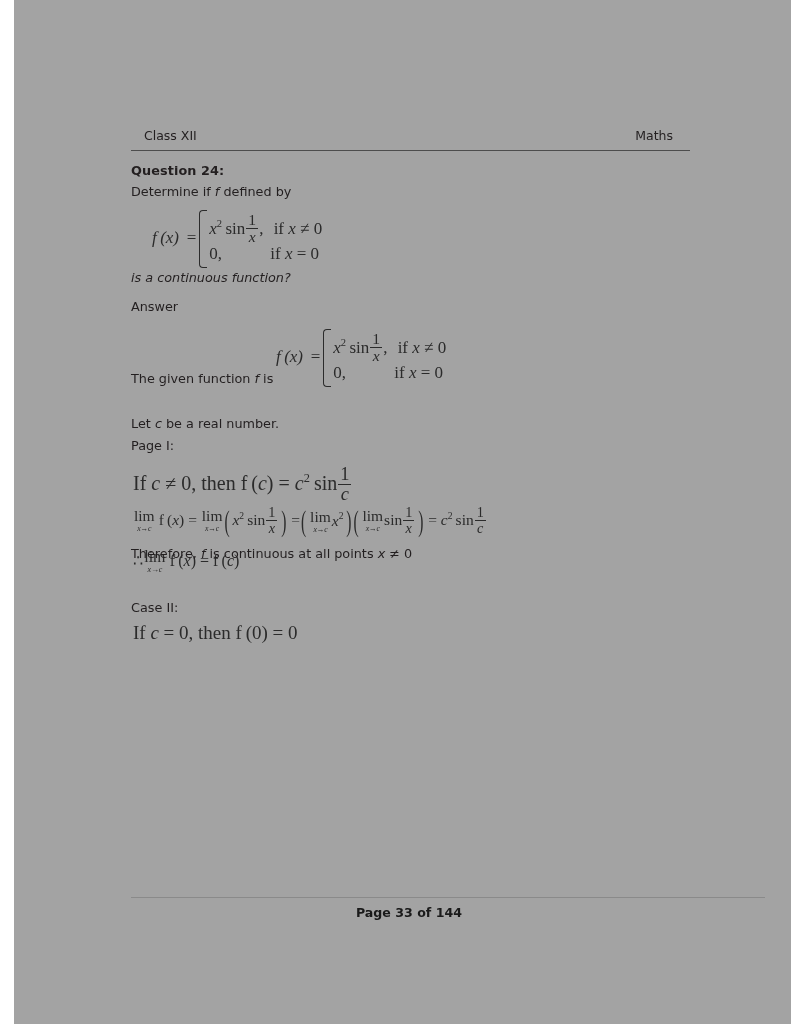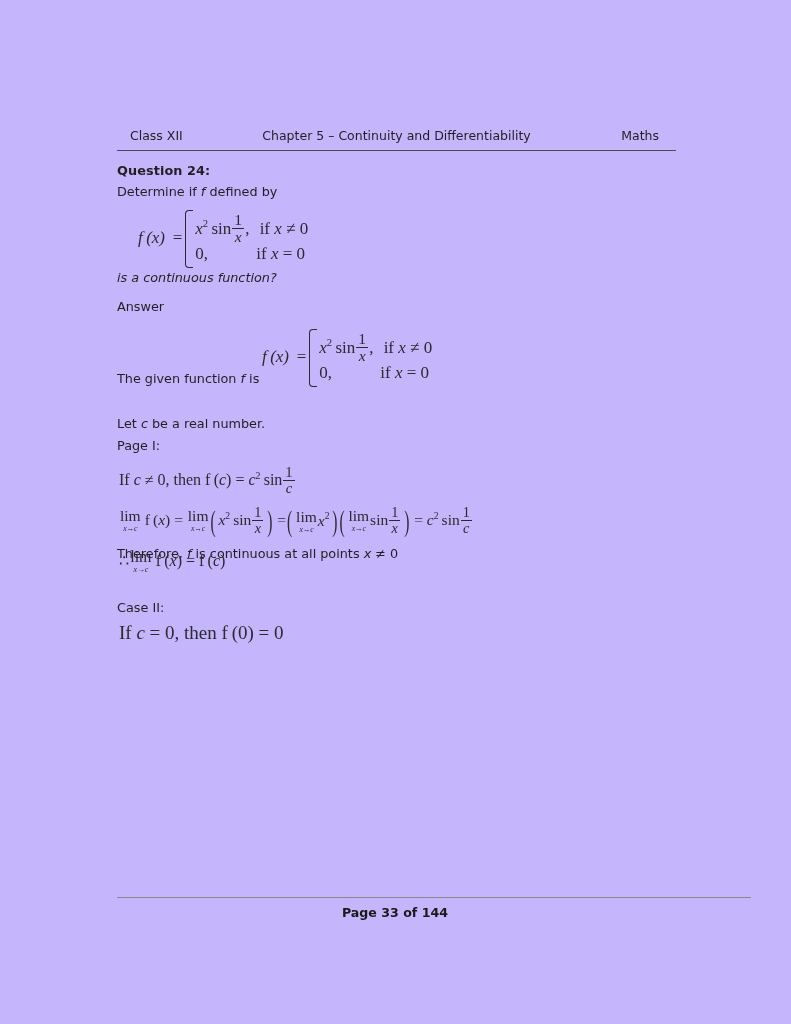--- a/index.html
+++ b/index.html
@@ -12,21 +12,22 @@
     height: 1024px;
     position: relative;
     font-family: "DejaVu Sans", "Liberation Sans", sans-serif;
     color: #231f20;
     overflow: hidden;
   }
 
   .page {
     position: absolute;
     inset: 0;
-    background: #c4b5fd;
+    background: #a3a3a3;
+    margin-left: 14px;
   }
 
   
   .doc-header {
     position: absolute;
     left: 117px;
     top: 128px;
     width: 559px;
     height: 22px;
     border-bottom: 1.6px solid #4d4d4d;
@@ -204,21 +205,20 @@
     color: #1a1a1a;
   }
 </style>
 </head>
 <body>
 
 <div class="page">
 
   <div class="doc-header">
     <span class="hdr-left">Class XII</span>
-    <span class="hdr-center">Chapter 5 – Continuity and Differentiability</span>
     <span class="hdr-right">Maths</span>
   </div>
 
   <div class="line q-label" style="top:163px;">Question 24:</div>
 
   <div class="line" style="top:184px;">
     <span>Determine if <i class="it">f</i> defined by</span>
   </div>
 
   <div class="math" style="left:138px; top:209px;">
@@ -257,21 +257,21 @@
     <span>The given function <i class="it">f</i> is</span>
   </div>
 
 
   <div class="line" style="top:416px;">
     <span>Let <i class="it">c</i> be a real number.</span>
   </div>
 
   <div class="line" style="top:438px;">Page I:</div>
 
-  <div class="math" style="left:119px; top:466px; font-size:16px;">
+  <div class="math" style="left:119px; top:466px; font-size:20px;">
     <span>If <i>c</i> ≠ 0, then f (<i>c</i>) = <i>c</i><span class="supn">2</span> sin<span class="frac"><span class="num">1</span><span class="den"><i>c</i></span></span></span>
   </div>
 
   <div class="math" style="left:119px; top:506px; font-size:15.5px;">
     <span class="limop inl"><span class="op">lim</span><span class="und">x→c</span></span><span> f (<i>x</i>)</span>
     <span>=</span>
     <span class="limop inl"><span class="op">lim</span><span class="und">x→c</span></span><span class="bigp"><i>x</i><span class="supn">2</span> sin<span class="frac"><span class="num">1</span><span class="den"><i>x</i></span></span></span>
     <span>=</span><span class="bigp"><span class="limop inl"><span class="op">lim</span><span class="und">x→c</span></span><i>x</i><span class="supn">2</span></span><span class="bigp"><span class="limop inl"><span class="op">lim</span><span class="und">x→c</span></span>sin<span class="frac"><span class="num">1</span><span class="den"><i>x</i></span></span></span>
     <span>=</span>
     <span><i>c</i><span class="supn">2</span> sin<span class="frac"><span class="num">1</span><span class="den"><i>c</i></span></span></span>

